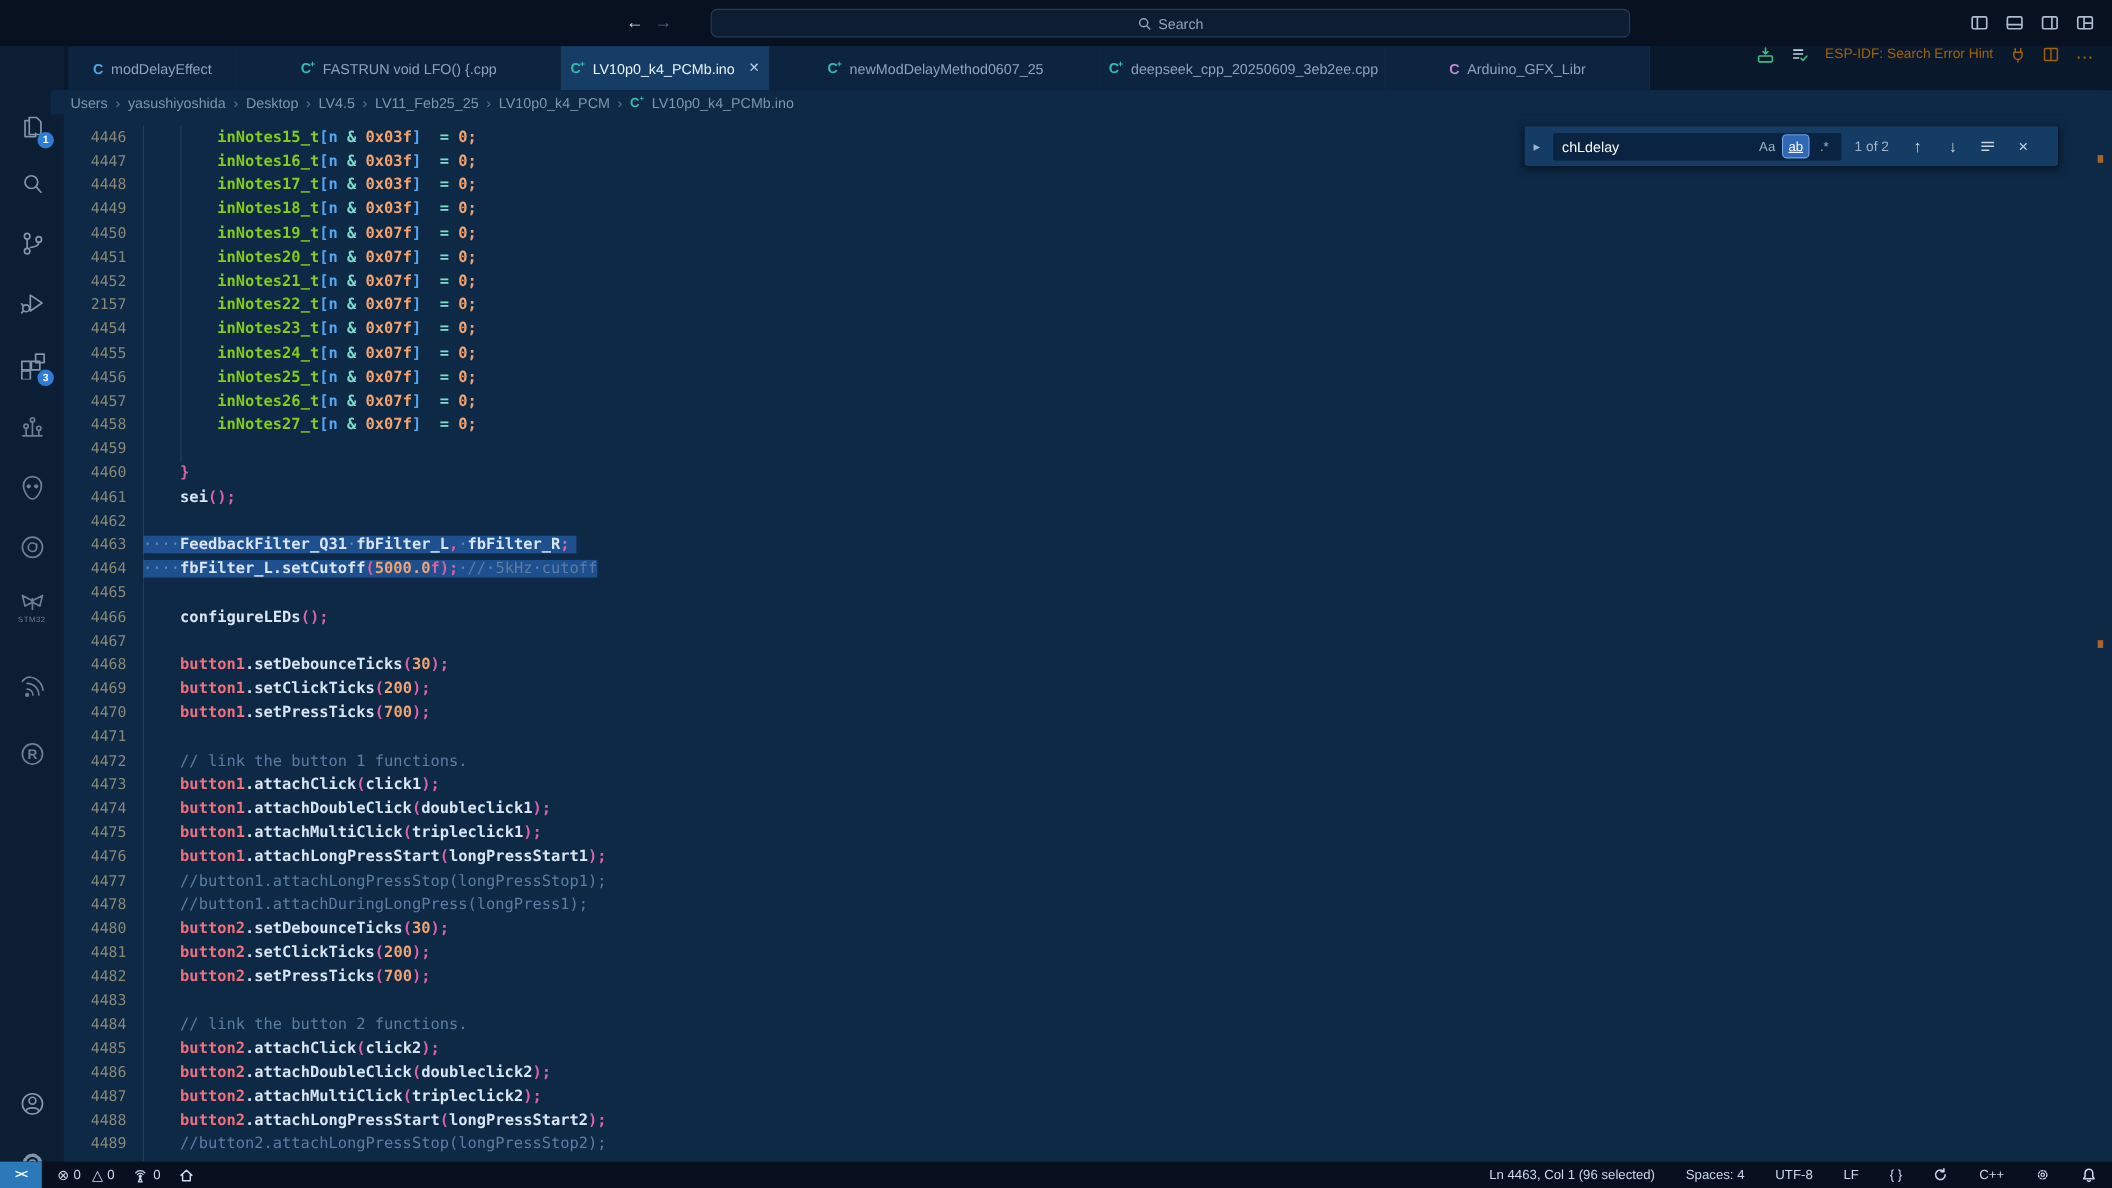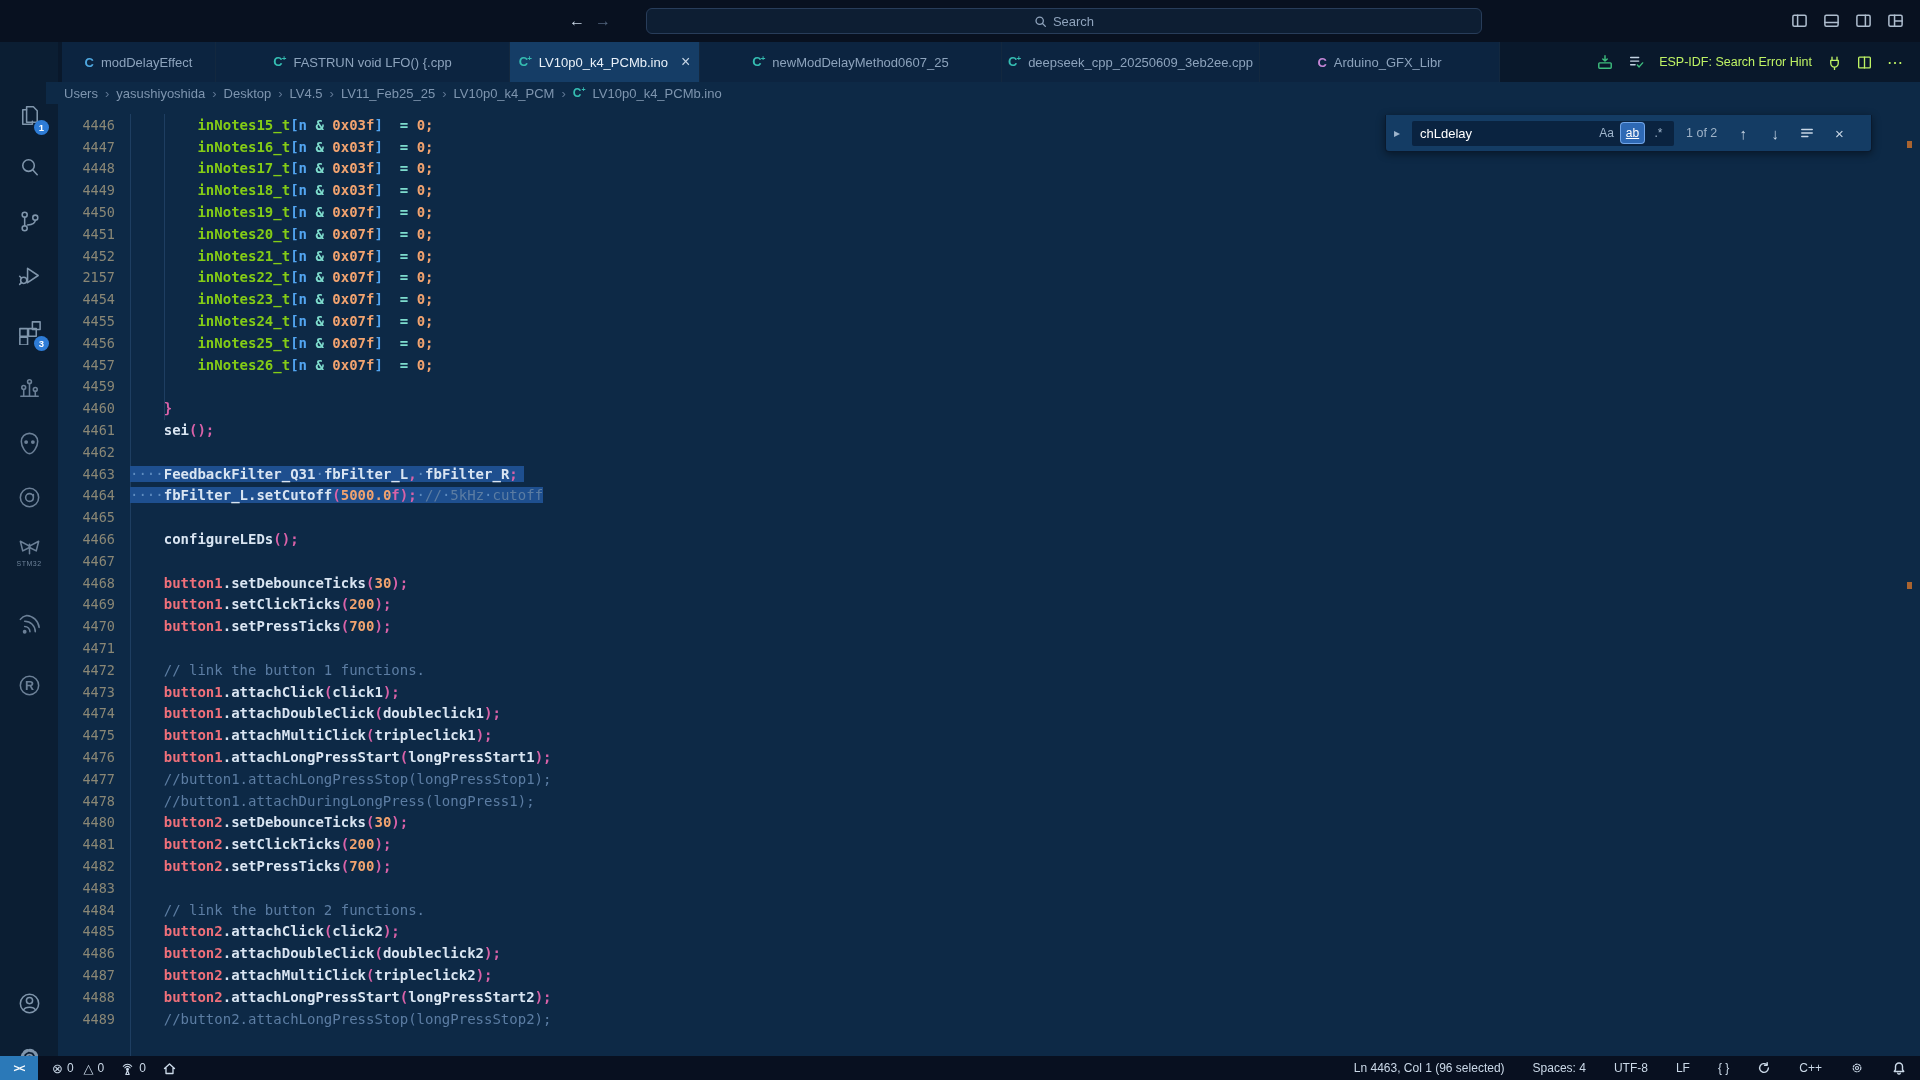--- a/index.html
+++ b/index.html
@@ -39,21 +39,21 @@
   .tabs { display:flex; margin-left:4px; }
   .tab {
     display:flex; align-items:center; justify-content:center; gap:7px; padding:0 12px;
     background:#0C2440; border-right:1px solid #13283F; color:#8DA3BC; font-size:13px;
     white-space:nowrap; overflow:hidden; flex:none;
   }
   .tab.active { background:#153D66; color:#E9F1F9; }
   .ficon { font-weight:bold; font-size:13px; flex:none; }
   .ficon sup { font-size:8px; margin-left:-1px; }
   .tclose { margin-left:6px; font-size:16px; color:#C7D6E6; line-height:16px; }
-  .tab-actions { margin-left:auto; display:flex; align-items:center; gap:15px; padding:0 16px; color:#bef264; font-size:12.5px; white-space:nowrap; }
+  .tab-actions { margin-left:auto; display:flex; align-items:flex-start; gap:15px; padding:0 16px; color:#a16207; font-size:12.5px; white-space:nowrap; }
   .more-dots { font-size:16px; letter-spacing:1px; }
 
   
   .breadcrumb {
     position:absolute; left:46px; top:82px; width:1862px; height:22px; background:#0D2946;
     display:flex; align-items:center; gap:7px; padding-left:18px; font-size:13px; color:#7E95AF;
   }
   .bc-sep { color:#5E7693; font-size:13px; }
   .bc-ficon { color:#35BDB2; font-weight:bold; font-size:12px; }
   .bc-ficon sup { font-size:7px; }
@@ -389,20 +389,24 @@
         <span class="ln">4455</span>
         <span class="code"><span class="tok-sp">        </span><span class="tok-cr">inNotes24_t</span><span class="tok-bl">[n </span><span class="tok-cy">&amp; </span><span class="tok-or">0x07f</span><span class="tok-bl">]</span><span class="tok-sp">  </span><span class="tok-cy">= </span><span class="tok-or">0;</span></span>
       </div>
       <div class="line">
         <span class="ln">4456</span>
         <span class="code"><span class="tok-sp">        </span><span class="tok-cr">inNotes25_t</span><span class="tok-bl">[n </span><span class="tok-cy">&amp; </span><span class="tok-or">0x07f</span><span class="tok-bl">]</span><span class="tok-sp">  </span><span class="tok-cy">= </span><span class="tok-or">0;</span></span>
       </div>
       <div class="line">
         <span class="ln">4457</span>
         <span class="code"><span class="tok-sp">        </span><span class="tok-cr">inNotes26_t</span><span class="tok-bl">[n </span><span class="tok-cy">&amp; </span><span class="tok-or">0x07f</span><span class="tok-bl">]</span><span class="tok-sp">  </span><span class="tok-cy">= </span><span class="tok-or">0;</span></span>
+      </div>
+      <div class="line">
+        <span class="ln">4458</span>
+        <span class="code"><span class="tok-sp">        </span><span class="tok-cr">inNotes27_t</span><span class="tok-bl">[n </span><span class="tok-cy">&amp; </span><span class="tok-or">0x07f</span><span class="tok-bl">]</span><span class="tok-sp">  </span><span class="tok-cy">= </span><span class="tok-or">0;</span></span>
       </div>
       <div class="line">
         <span class="ln">4459</span>
         <span class="code"></span>
       </div>
       <div class="line">
         <span class="ln">4460</span>
         <span class="code"><span class="tok-sp">    </span><span class="tok-pk">}</span></span>
       </div>
       <div class="line">

